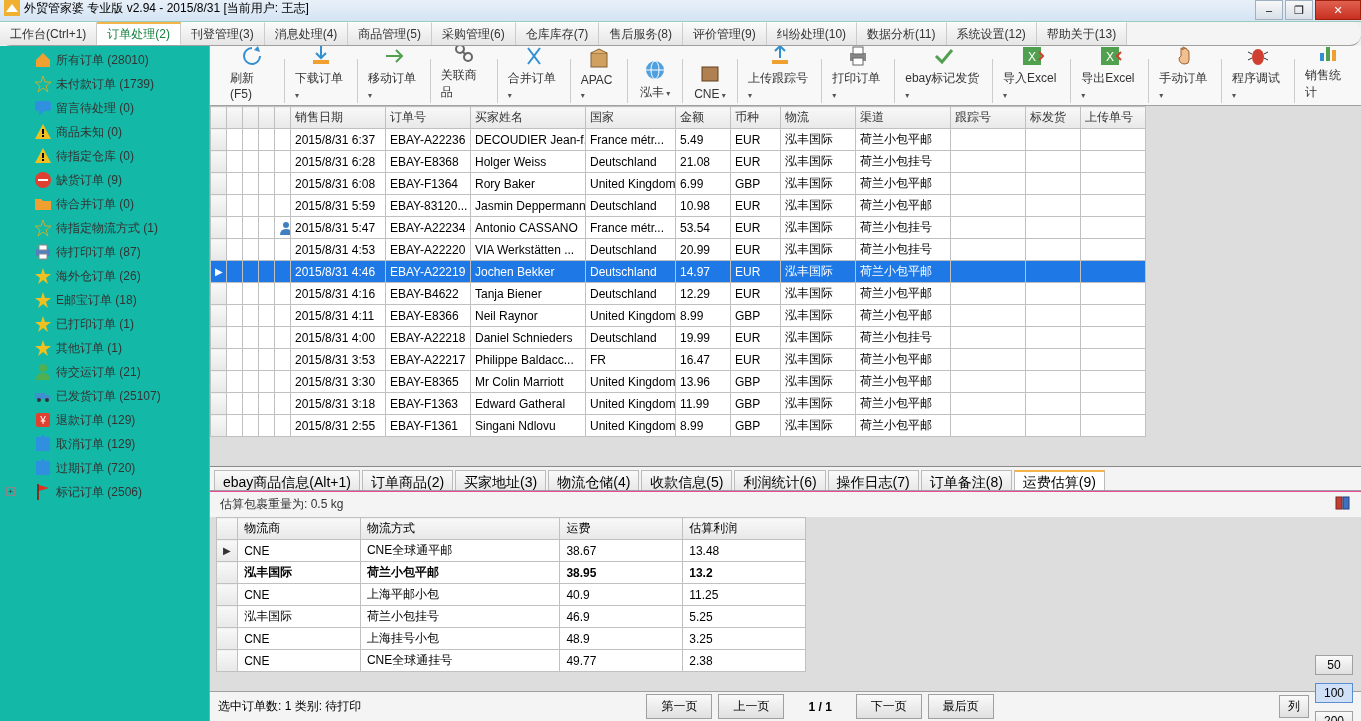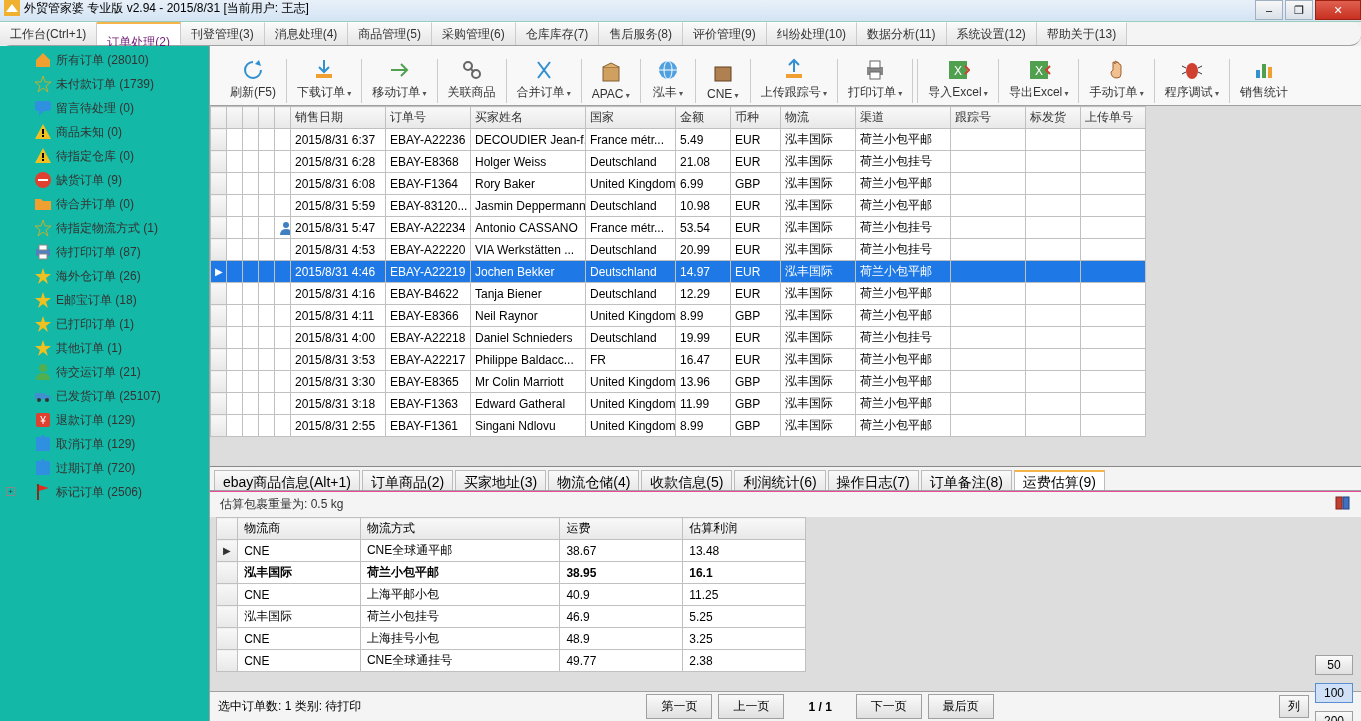--- a/index.html
+++ b/index.html
@@ -9,21 +9,21 @@
 .title-bar { height: 22px; background: linear-gradient(#e8f0f8,#d4e4f4); border-bottom: 1px solid #9cb; display: flex; align-items: flex-start; padding-left: 4px; }
 .title-bar .ico { width: 16px; height: 16px; margin-right: 4px; display:inline-block; }
 .title-text { color: #000; font-size: 12px; flex: 1; }
 .win-ctrls { display: flex; }
 .win-btn { width: 28px; height: 20px; text-align: center; line-height: 18px; border: 1px solid #a0b0c0; background: linear-gradient(#f8f8f8,#d8e0e8); margin-left: 2px; cursor: pointer; font-size: 11px; }
 .win-btn.close { width: 46px; background: linear-gradient(#e06050,#c83020); color:#fff; border-color:#a02010; }
 
 
 .main-tabs { height: 24px; background: #f4f4f4; border-bottom: 1px solid #a0a0a0; display: flex; border-radius: 11px; }
 .main-tab { padding: 3px 10px; border-right: 1px solid #ccc; cursor: pointer; color:#333; background: linear-gradient(#fafafa,#e6e6e6); border-top:1px solid #fff; }
-.main-tab.active { background: #fff; border-bottom: 1px solid #fff; border-top:2px solid #f5b54a; padding-top:10px; color:#701a75; }
+.main-tab.active { background: #fff; border-bottom: 1px solid #fff; border-top:2px solid #f5b54a; padding-top:2px; color:#15803d; }
 
 .layout { display: flex; height: calc(100% - 46px); }
 
 
 .sidebar { width: 210px; border-right: 1px solid #a0a0a0; background: #14b8a6; overflow-y: auto; padding-top:2px;}
 .side-item { display: flex; align-items: center; height: 24px; padding-left: 30px; cursor: pointer; color:#333; position:relative; }
 .side-item .ic { width:18px; height:18px; position:absolute; left:34px; }
 .side-item { padding-left: 56px; }
 .plus-box { position:absolute; left:6px; width:9px; height:9px; border:1px solid #888; font-size:8px; line-height:7px; text-align:center; top:7px;}
 
@@ -373,20 +373,28 @@
           <span class="ticon">
             <svg viewBox="0 0 24 24">
               <rect x="4" y="9" width="16" height="8" fill="#888"></rect>
               <rect x="7" y="3" width="10" height="7" fill="#fff" stroke="#666"></rect>
               <rect x="7" y="14" width="10" height="7" fill="#fff" stroke="#666"></rect>
             </svg>
           </span>
           <span class="tool-dd">打印订单</span>
         </div>
         <div class="tool-sep"></div>
+        <div class="tool-btn">
+          <span class="ticon">
+            <svg viewBox="0 0 24 24">
+              <path d="M4 12 L10 18 L20 6" stroke="#50a050" stroke-width="3" fill="none"></path>
+            </svg>
+          </span>
+          <span class="tool-dd">ebay标记发货</span>
+        </div>
         <div class="tool-sep"></div>
         <div class="tool-btn">
           <span class="ticon">
             <svg viewBox="0 0 24 24">
               <rect x="3" y="3" width="18" height="18" fill="#50a050"></rect>
               <text x="12" y="17" text-anchor="middle" fill="#fff" font-size="12">X</text>
               <path d="M19 8 L23 12 L19 16" stroke="#d04030" stroke-width="2" fill="none"></path>
             </svg>
           </span>
           <span class="tool-dd">导入Excel</span>
@@ -784,21 +792,21 @@
                 <td>CNE</td>
                 <td>CNE全球通平邮</td>
                 <td>38.67</td>
                 <td>13.48</td>
               </tr>
               <tr class="bold-row">
                 <td class="row-hdr arrow-cell"></td>
                 <td>泓丰国际</td>
                 <td>荷兰小包平邮</td>
                 <td>38.95</td>
-                <td>16.1</td>
+                <td>13.2</td>
               </tr>
               <tr>
                 <td class="row-hdr arrow-cell"></td>
                 <td>CNE</td>
                 <td>上海平邮小包</td>
                 <td>40.9</td>
                 <td>11.25</td>
               </tr>
               <tr>
                 <td class="row-hdr arrow-cell"></td>

